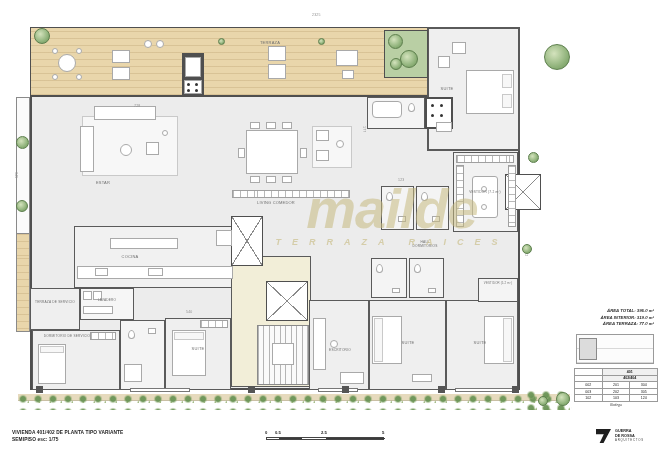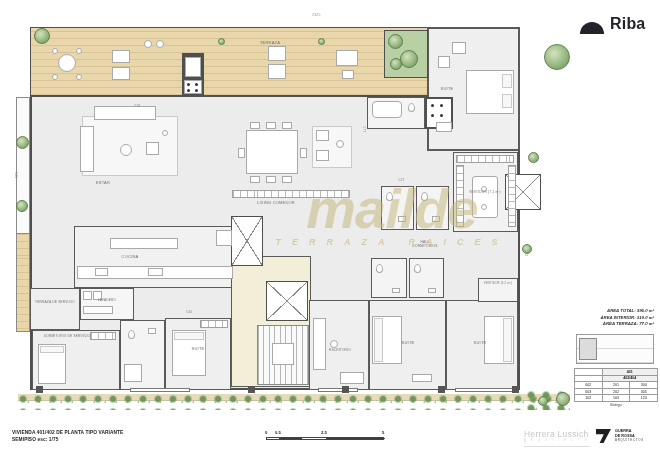--- a/index.html
+++ b/index.html
@@ -243,24 +243,20 @@
     <div class="a shrubs" style="left:526px;top:388px;width:46px;height:22px;"></div>
     <div class="a tree" style="left:556px;top:392px;width:14px;height:14px;"></div>
     <div class="a tree" style="left:538px;top:396px;width:10px;height:10px;"></div>
 
     <div class="a wm" style="left:230px;top:184px;width:324px;font-style:italic;">
       <div class="name">mailde</div>
       <div class="tag">TERRAZA RAICES</div>
     </div>
   </div>
 
-  <div class="a" style="left:578px;top:14px;width:75px;height:24px;">
-    <div class="a dome" style="left:2px;top:8px;width:24px;height:12px;"></div>
-    <div class="a brand-text" style="left:32px;top:1px;">Riba</div>
-  </div>
 
   <div class="a areas" style="left:548px;top:308px;width:106px;">
     <div>ÁREA TOTAL: 396.0 m²</div>
     <div>ÁREA INTERIOR: 319.0 m²</div>
     <div>ÁREA TERRAZA: 77.0 m²</div>
   </div>
   <div class="a keyplan" style="left:576px;top:334px;width:78px;height:30px;">
     <div class="a" style="left:2px;top:3px;width:18px;height:22px;background:#dcdcdc;border:.5px solid #8a8a8a;"></div>
   </div>
   <div class="a" style="left:574px;top:368px;width:84px;">
@@ -303,24 +299,20 @@
     <div class="a scale-num" style="left:-1px;top:0;">0</div>
     <div class="a scale-num" style="left:9px;top:0;">0.5</div>
     <div class="a scale-num" style="left:55px;top:0;">2.5</div>
     <div class="a scale-num" style="left:116px;top:0;">5</div>
     <div class="a bar" style="left:0;top:7px;width:118px;">
       <div class="seg" style="left:11.8px;width:23.6px;"></div>
       <div class="seg" style="left:59px;width:59px;"></div>
     </div>
   </div>
 
-  <div class="a" style="left:524px;top:429px;width:66px;height:20px;">
-    <div class="hl-name">Herrera Lussich</div>
-    <div class="hl-sub">A R Q U I T E C T O S</div>
-  </div>
   <div class="a" style="left:596px;top:428px;width:58px;height:20px;">
     <div class="a gr-icon" style="left:0;top:1px;width:15px;height:14px;"></div>
     <div class="a" style="left:19px;top:1px;">
       <div class="gr-l1">GUERRA</div>
       <div class="gr-l1">DE ROSSA</div>
       <div class="gr-l3">ARQUITECTOS</div>
     </div>
   </div>
 
 </div>

